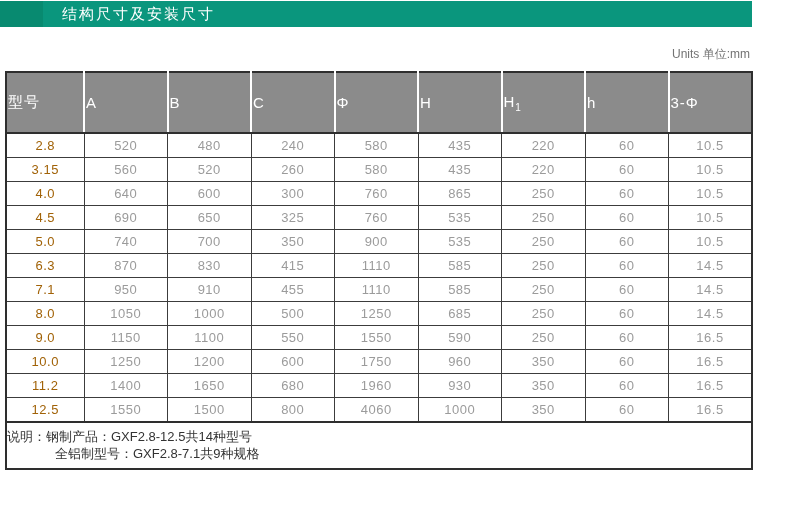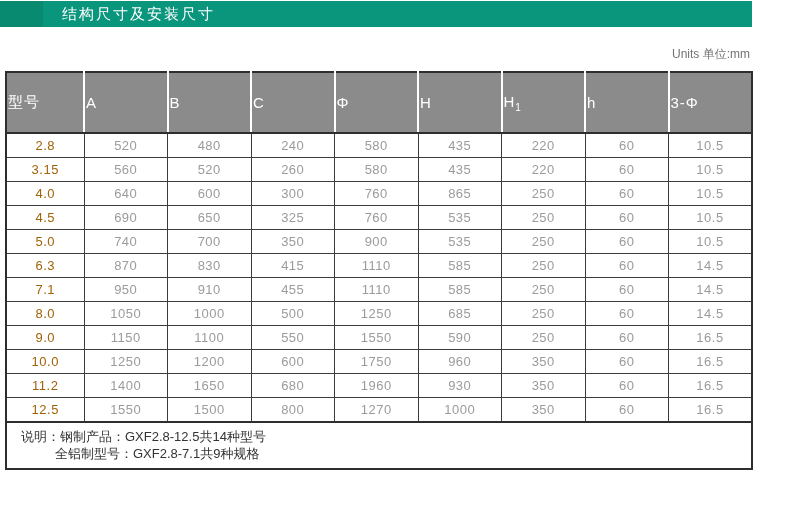--- a/index.html
+++ b/index.html
@@ -56,21 +56,21 @@
   }
   table.spec-table td.model-cell{color:#a16207;}
   
   .note-box{
     border:2px solid #2E2E2E;border-top:none;
     margin-top:0;
     padding:5px 0 6px 0;
     font-size:13px;color:#333333;
     line-height:17px;
   }
-  .note-line1{padding-left:14px;}
+  .note-line1{}
   .note-line2{padding-left:48px;}
 </style>
 </head>
 <body>
 
 <div class="title-bar">
   <div class="title-bar-accent"></div>
   <span class="title-text">结构尺寸及安装尺寸</span>
 </div>
 
@@ -222,21 +222,21 @@
           <td>930</td>
           <td>350</td>
           <td>60</td>
           <td>16.5</td>
         </tr>
         <tr>
           <td class="model-cell">12.5</td>
           <td>1550</td>
           <td>1500</td>
           <td>800</td>
-          <td>1270</td>
+          <td>4060</td>
           <td>1000</td>
           <td>350</td>
           <td>60</td>
           <td>16.5</td>
         </tr>
       </tbody>
   </table>
   <div class="note-box">
     <div class="note-line1">说明：钢制产品：GXF2.8-12.5共14种型号</div>
     <div class="note-line2">全铝制型号：GXF2.8-7.1共9种规格</div>

